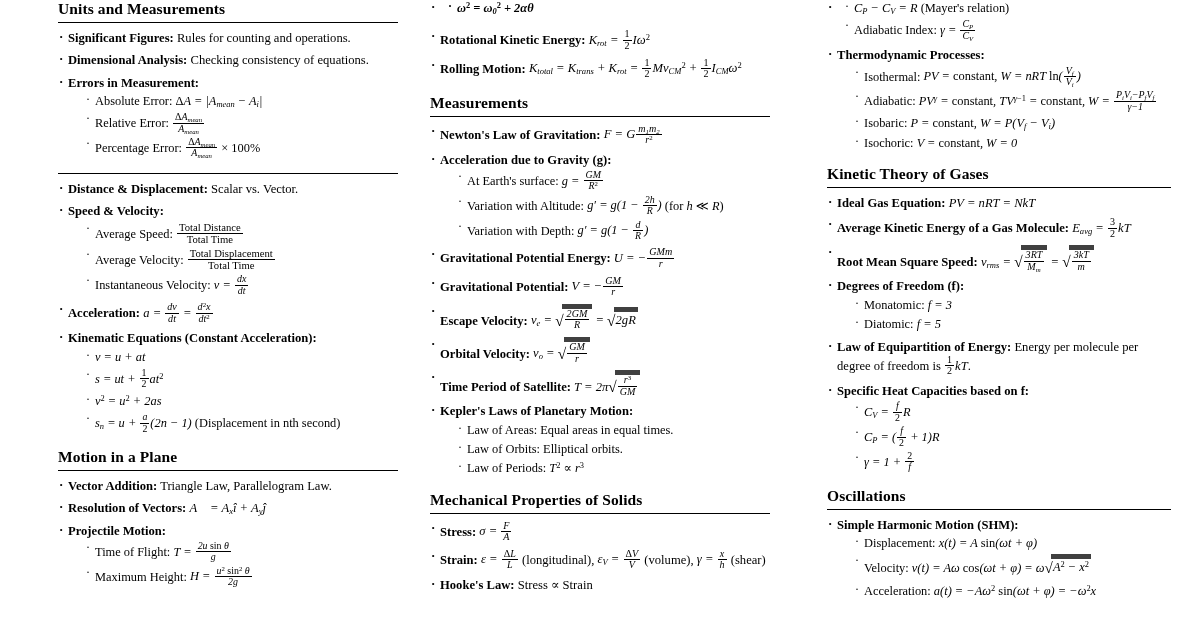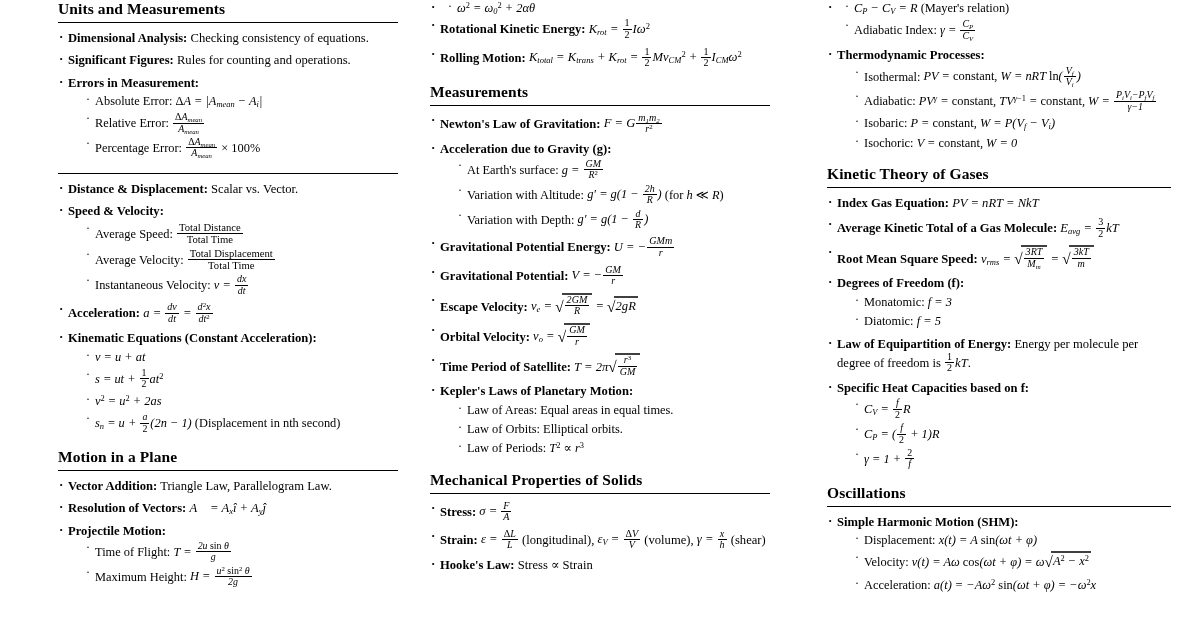--- a/index.html
+++ b/index.html
@@ -87,41 +87,41 @@
   .frac{
     display:inline-block;vertical-align:-0.48em;
     text-align:center;font-size:.80em;line-height:1.05;
     margin:0 1px;
   }
   .frac>span{display:block;padding:0 2px;}
   .frac>span.num{border-bottom:1px solid #000;}
   .sq{display:inline-block;white-space:nowrap;}
   .sq>.rad{font-size:1.22em;vertical-align:-0.10em;}
   .sq>.rnd{
-    display:inline-block;border-top:2px solid #404040;
+    display:inline-block;border-top:5px solid #404040;
     padding:0 2px;margin-left:-2px;vertical-align:0.06em;
   }
   .cut{overflow:hidden;}
 </style>
 </head>
 <body>
 
 <div class="sheet">
  <div class="cols">
 
   <div class="col col1">
         <div class="inner">
 
     <div class="sec">
       <h2 class="section">Units and Measurements</h2>
       <hr class="section-rule">
       <ul class="lvl1">
+        <li><span class="lbl">Significant Figures:</span> <span class="txt">Rules for counting and operations.</span></li>
         <li><span class="lbl">Dimensional Analysis:</span> <span class="txt">Checking consistency of equations.</span>
         </li>
-        <li><span class="lbl">Significant Figures:</span> <span class="txt">Rules for counting and operations.</span></li>
         <li><span class="lbl">Errors in Measurement:</span>
           <ul class="lvl2">
             <li><span>Absolute Error:</span> <span class="m"><span class="mr">Δ</span><span class="var">A</span> = |<span class="var">A</span><sub>mean</sub> − <span class="var">A</span><sub>i</sub>|</span></li>
             <li><span>Relative Error:</span> <span class="m"><span class="frac"><span class="num"><span class="mr">Δ</span><span class="var">A</span><sub>mean</sub></span><span><span class="var">A</span><sub>mean</sub></span></span></span></li>
             <li><span>Percentage Error:</span> <span class="m"><span class="frac"><span class="num"><span class="mr">Δ</span><span class="var">A</span><sub>mean</sub></span><span><span class="var">A</span><sub>mean</sub></span></span> <span class="mr">× 100%</span></span></li>
           </ul>
         </li>
       </ul>
     </div>
 
@@ -164,21 +164,21 @@
     </div>
 
   </div>
       </div>
 
   <div class="col col2">
         <div class="inner">
 
     <div class="sec">
       <ul class="lvl1">
-        <li style="list-style:none;padding-left:0;margin-bottom:2px;">
+        <li style="list-style:none;padding-left:0;margin-bottom:13px;font-weight:bold;">
           <ul class="lvl2" style="padding-left:18px;margin-top:0">
             <li><span class="m"><span class="var">ω</span><sup>2</sup> = <span class="var">ω</span><sub>0</sub><sup>2</sup> + 2<span class="var">αθ</span></span></li>
           </ul>
         </li>
         <li><span class="lbl">Rotational Kinetic Energy:</span> <span class="m"><span class="var">K</span><sub>rot</sub> = <span class="frac"><span class="num mr">1</span><span class="mr">2</span></span><span class="var">Iω</span><sup>2</sup></span></li>
         <li><span class="lbl">Rolling Motion:</span> <span class="m" style="white-space:normal"><span class="var">K</span><sub>total</sub> = <span class="var">K</span><sub>trans</sub> + <span class="var">K</span><sub>rot</sub> = <span class="frac"><span class="num mr">1</span><span class="mr">2</span></span><span class="var">Mv</span><sub>CM</sub><sup>2</sup> + <span class="frac"><span class="num mr">1</span><span class="mr">2</span></span><span class="var">I</span><sub>CM</sub><span class="var">ω</span><sup>2</sup></span></li>
       </ul>
     </div>
 
     <div class="sec">
@@ -240,22 +240,22 @@
             <li><span>Isochoric:</span> <span class="m"><span class="var">V</span> = <span class="mr">constant</span>, <span class="var">W</span> = 0</span></li>
           </ul>
         </li>
       </ul>
     </div>
 
     <div class="sec">
       <h2 class="section">Kinetic Theory of Gases</h2>
       <hr class="section-rule">
       <ul class="lvl1">
-        <li><span class="lbl">Index Gas Equation:</span> <span class="m"><span class="var">PV</span> = <span class="var">nRT</span> = <span class="var">NkT</span></span></li>
-        <li><span class="lbl">Average Kinetic Total of a Gas Molecule:</span> <span class="m"><span class="var">E</span><sub>avg</sub> = <span class="frac"><span class="num mr">3</span><span class="mr">2</span></span><span class="var">kT</span></span></li>
+        <li><span class="lbl">Ideal Gas Equation:</span> <span class="m"><span class="var">PV</span> = <span class="var">nRT</span> = <span class="var">NkT</span></span></li>
+        <li><span class="lbl">Average Kinetic Energy of a Gas Molecule:</span> <span class="m"><span class="var">E</span><sub>avg</sub> = <span class="frac"><span class="num mr">3</span><span class="mr">2</span></span><span class="var">kT</span></span></li>
         <li><span class="lbl">Root Mean Square Speed:</span> <span class="m"><span class="var">v</span><sub>rms</sub> = <span class="sq"><span class="rad">√</span><span class="rnd"><span class="frac"><span class="num">3<span class="var">RT</span></span><span><span class="var">M</span><sub>m</sub></span></span></span></span> = <span class="sq"><span class="rad">√</span><span class="rnd"><span class="frac"><span class="num">3<span class="var">kT</span></span><span><span class="var">m</span></span></span></span></span></span></li>
         <li><span class="lbl">Degrees of Freedom (f):</span>
           <ul class="lvl2">
             <li><span>Monatomic:</span> <span class="m"><span class="var">f</span> = 3</span></li>
             <li><span>Diatomic:</span> <span class="m"><span class="var">f</span> = 5</span></li>
           </ul>
         </li>
         <li><span class="lbl">Law of Equipartition of Energy:</span> <span class="txt">Energy per molecule per degree of freedom is</span> <span class="m"><span class="frac"><span class="num mr">1</span><span class="mr">2</span></span><span class="var">kT</span></span><span>.</span></li>
         <li><span class="lbl">Specific Heat Capacities based on f:</span>
           <ul class="lvl2">

